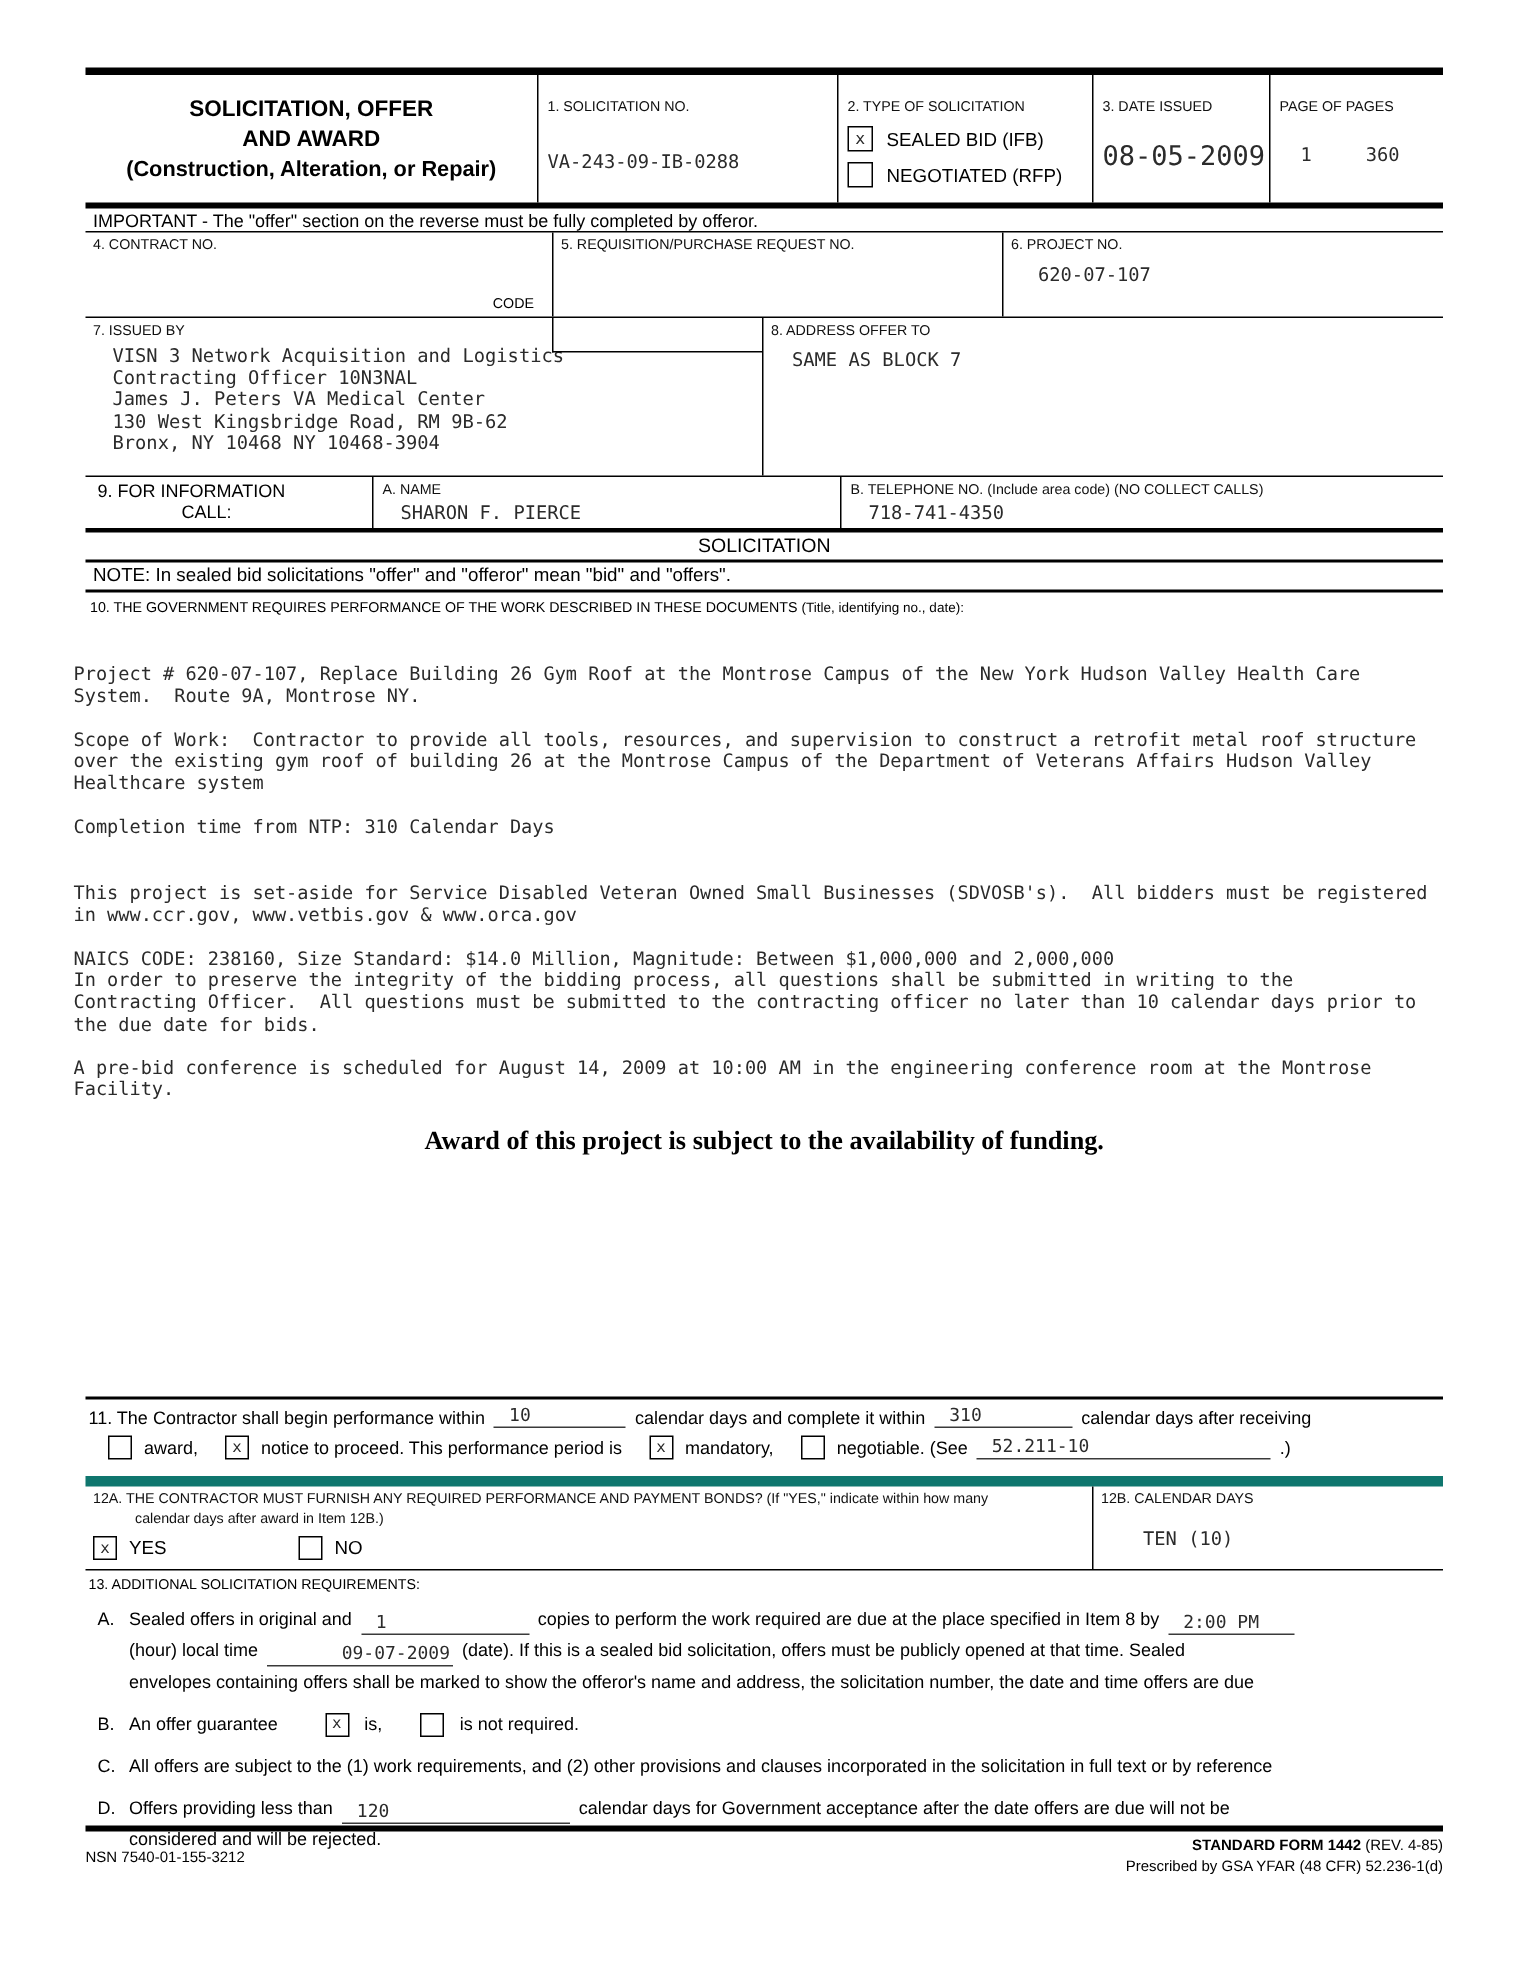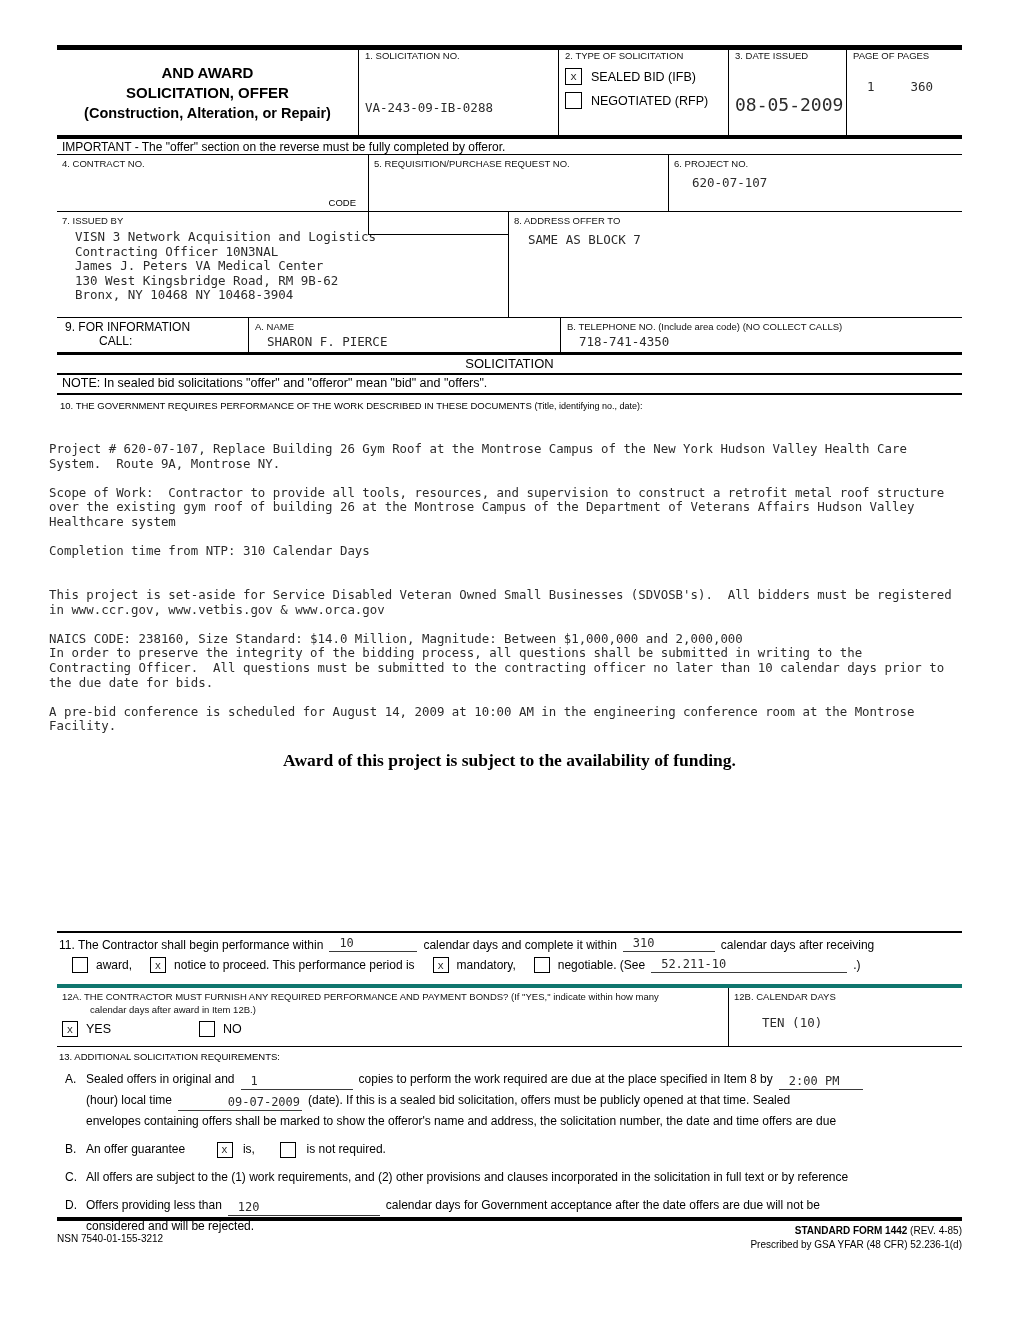--- a/index.html
+++ b/index.html
@@ -15,21 +15,21 @@
 
   
   .lbl { font-size:9.5px; color:#111; }
   .mono { font-family:"DejaVu Sans Mono", monospace; color:#2b2b2b; }
 
   
   .hdr { display:flex; height:89px; border-bottom:4px solid #000; }
   .hdr .title-cell { width:301px; text-align:center; padding-top:13px; }
   .title-cell .t { font-weight:bold; font-size:15px; line-height:20px; }
   .title-cell .t3 { font-weight:bold; font-size:14.5px; line-height:20px; }
-  .hdr .cell { border-left:1px solid #000; padding:0 6px; position:relative; }
+  .hdr .cell { border-left:1px solid #000; padding:16px 6px; position:relative; }
   .cell-b1 { width:200px; }
   .cell-b1 .val { position:absolute; left:6px; top:50px; font-size:12.5px; }
   .cell-b2 { width:170px; }
   .cb-row { display:flex; align-items:center; margin-top:7px; }
   .cb {
     width:17px; height:17px; border:1.5px solid #000; margin-right:9px;
     display:inline-flex; align-items:center; justify-content:center;
     font-family:"DejaVu Sans Mono", monospace; font-size:11px; color:#2b2b2b; flex:none;
   }
   .cb-lab { font-size:12.5px; }
@@ -56,21 +56,21 @@
   .c7 .addr { margin:4px 0 0 13px; font-size:12.5px; line-height:14.5px; white-space:pre; }
   .code-box { position:absolute; left:311px; top:0; width:140px; height:23px;
               border-left:1px solid #000; border-bottom:1px solid #000; }
   .c8 { flex:1; border-left:1px solid #000; padding:3px 5px; }
   .c8 .val { font-size:12.5px; margin:6px 0 0 14px; }
 
   
   .r9 { display:flex; height:37px; border-bottom:3px solid #000; }
   .c9a { width:191px; padding-top:2px; font-size:12px; }
   .c9a .l1 { margin-left:8px; }
-  .c9a .l2 { margin-left:42px; }
+  .c9a .l2 { margin-left:64px; }
   .c9b { width:312px; border-left:1px solid #000; padding:3px 6px; }
   .c9b .val, .c9c .val { font-size:12.5px; margin:2px 0 0 12px; }
   .c9c { flex:1; border-left:1px solid #000; padding:3px 6px; }
 
   .sol-hdr { text-align:center; font-weight:normal; font-size:13px; padding:1px 0 2px; border-bottom:2px solid #000; }
   .note-row { font-size:12.5px; padding:1px 5px 3px; border-bottom:2px solid #000; }
   .b10 { font-size:9.5px; padding:5px 3px; }
   .b10 .paren { font-size:9px; }
 
   .body-text {
@@ -93,21 +93,21 @@
   .b11 .line2 { margin-top:5px; display:flex; align-items:center; padding-left:13px; }
   .cbs {
     width:16px; height:16px; border:1px solid #000; flex:none;
     display:inline-flex; align-items:center; justify-content:center;
     font-family:"DejaVu Sans Mono", monospace; font-size:10.5px; color:#2b2b2b;
     margin:0 8px; vertical-align:middle;
   }
   span.cbs { display:inline-flex; }
 
   
-  .r12 { display:flex; border-top:4px solid #0f766e; border-bottom:1px solid #000; height:63px; }
+  .r12 { display:flex; border-top:7px solid #0f766e; border-bottom:1px solid #000; height:63px; }
   .c12a { width:671px; padding:3px 5px; }
   .c12a .l2 { margin-left:28px; margin-top:2px; }
   .c12a .yn { display:flex; align-items:center; margin-top:6px; font-size:12.5px; }
   .c12a .yn .gap { width:80px; }
   .c12b { flex:1; border-left:1px solid #000; padding:3px 5px; }
   .c12b .val { font-size:12.5px; margin:13px 0 0 28px; }
 
   
   .b13 { height:170px; padding:4px 2px; }
   .b13-label { font-size:9.5px; }
@@ -124,22 +124,22 @@
 </style>
 </head>
 <body>
 
 <div class="form-col">
 
   <div class="topbar"></div>
 
   <div class="hdr">
     <div class="title-cell">
+      <div class="t">SOLICITATION, OFFER</div>
       <div class="t">AND AWARD</div>
-      <div class="t">SOLICITATION, OFFER</div>
       <div class="t3">(Construction, Alteration, or Repair)</div>
     </div>
     <div class="cell cell-b1">
       <div class="lbl">1. SOLICITATION NO.</div>
       <div class="val mono">VA-243-09-IB-0288</div>
     </div>
     <div class="cell cell-b2">
       <div class="lbl">2. TYPE OF SOLICITATION</div>
       <div class="cb-row">
         <span class="cb">x</span>

